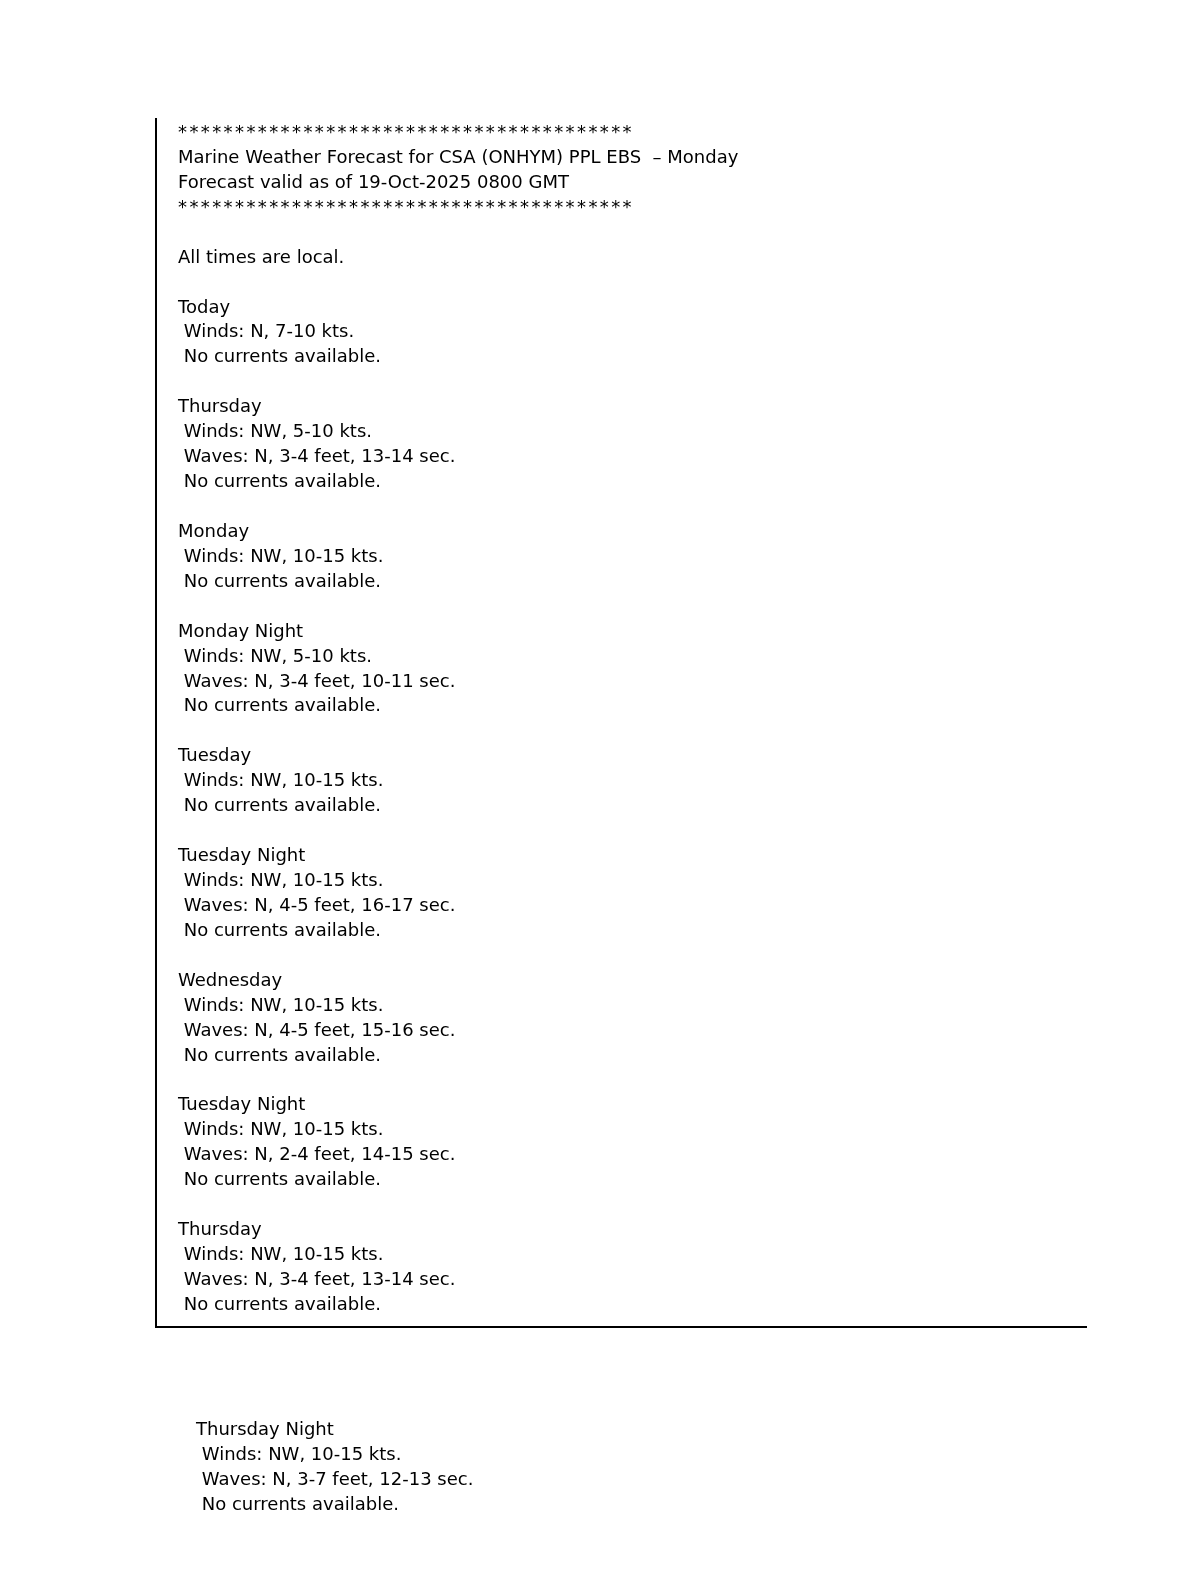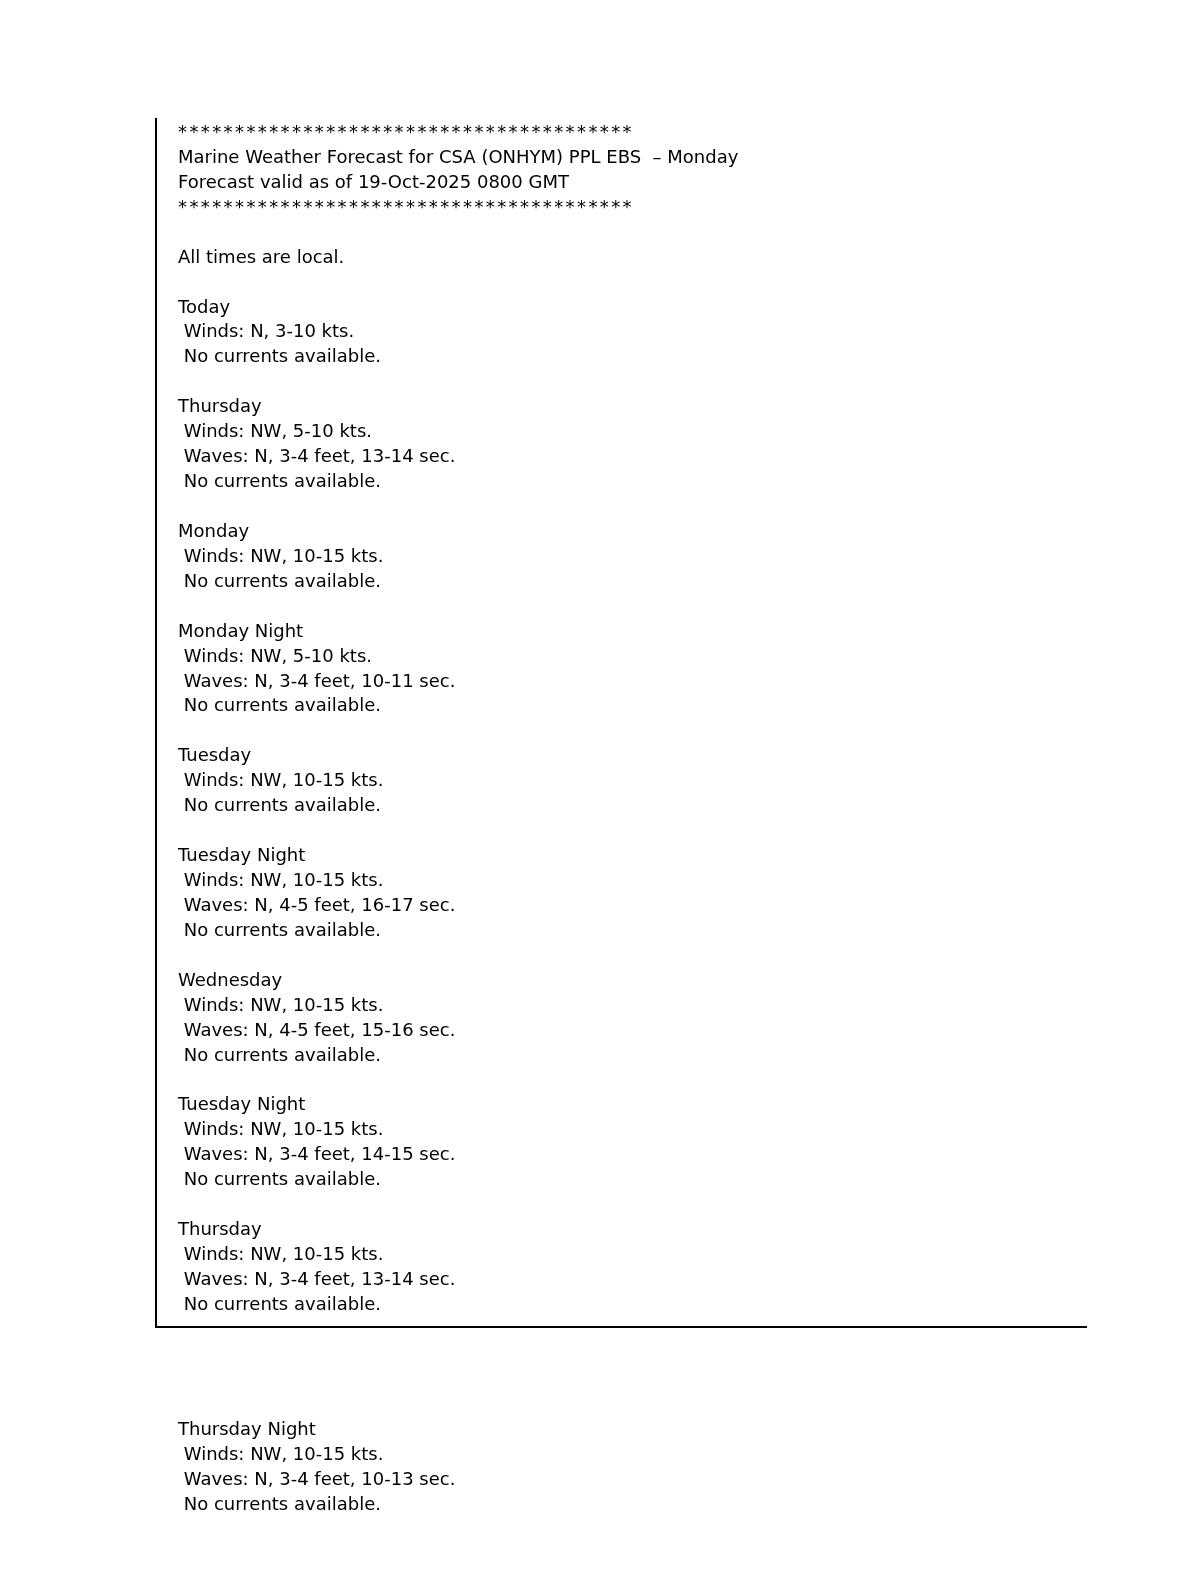--- a/index.html
+++ b/index.html
@@ -27,21 +27,21 @@
     left: 155px;
     top: 118px;
     width: 932px;
     box-sizing: border-box;
     border-left: 2px solid #000000;
     border-bottom: 2px solid #000000;
     padding: 2px 10px 9px 21px;
   }
   .after-box {
     position: absolute;
-    left: 155px;
+    left: 173px;
     top: 1417px;
     width: 932px;
     box-sizing: border-box;
     padding-left: 23px;
   }
   .line {
     min-height: 24.93px;
     white-space: pre-wrap;
   }
   .sep {
@@ -58,21 +58,21 @@
     <div class="line sep">****************************************</div>
     <div class="line">Marine Weather Forecast for CSA (ONHYM) PPL EBS  – Monday</div>
     <div class="line">Forecast valid as of 19-Oct-2025 0800 GMT</div>
     <div class="line sep">****************************************</div>
     <div class="line blank"></div>
     <div class="line">All times are local.</div>
     <div class="line blank"></div>
 
     <div class="section">
       <div class="line">Today</div>
-      <div class="line"> Winds: N, 3-10 kts.</div>
+      <div class="line"> Winds: N, 7-10 kts.</div>
       <div class="line"> No currents available.</div>
       <div class="line blank"></div>
     </div>
 
     <div class="section">
       <div class="line">Thursday</div>
       <div class="line"> Winds: NW, 5-10 kts.</div>
       <div class="line"> Waves: N, 3-4 feet, 13-14 sec.</div>
       <div class="line"> No currents available.</div>
       <div class="line blank"></div>
@@ -112,36 +112,36 @@
       <div class="line">Wednesday</div>
       <div class="line"> Winds: NW, 10-15 kts.</div>
       <div class="line"> Waves: N, 4-5 feet, 15-16 sec.</div>
       <div class="line"> No currents available.</div>
       <div class="line blank"></div>
     </div>
 
     <div class="section">
       <div class="line">Tuesday Night</div>
       <div class="line"> Winds: NW, 10-15 kts.</div>
-      <div class="line"> Waves: N, 3-4 feet, 14-15 sec.</div>
+      <div class="line"> Waves: N, 2-4 feet, 14-15 sec.</div>
       <div class="line"> No currents available.</div>
       <div class="line blank"></div>
     </div>
 
     <div class="section">
       <div class="line">Thursday</div>
       <div class="line"> Winds: NW, 10-15 kts.</div>
       <div class="line"> Waves: N, 3-4 feet, 13-14 sec.</div>
       <div class="line"> No currents available.</div>
     </div>
 
   </div>
 
   <div class="after-box">
     <div class="section">
       <div class="line">Thursday Night</div>
       <div class="line"> Winds: NW, 10-15 kts.</div>
-      <div class="line"> Waves: N, 3-4 feet, 10-13 sec.</div>
+      <div class="line"> Waves: N, 3-7 feet, 12-13 sec.</div>
       <div class="line"> No currents available.</div>
     </div>
   </div>
 
 </div>
 
 </body></html>

